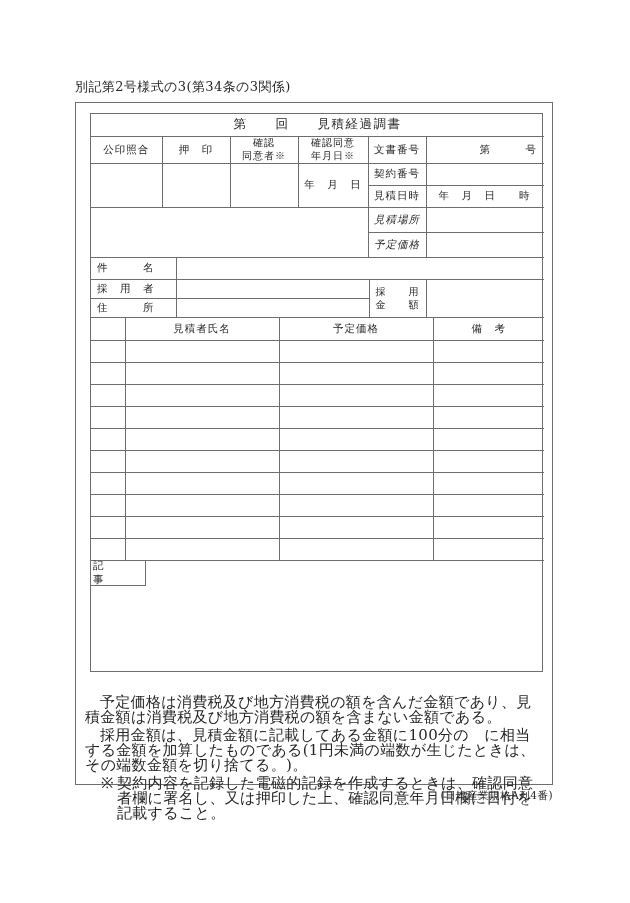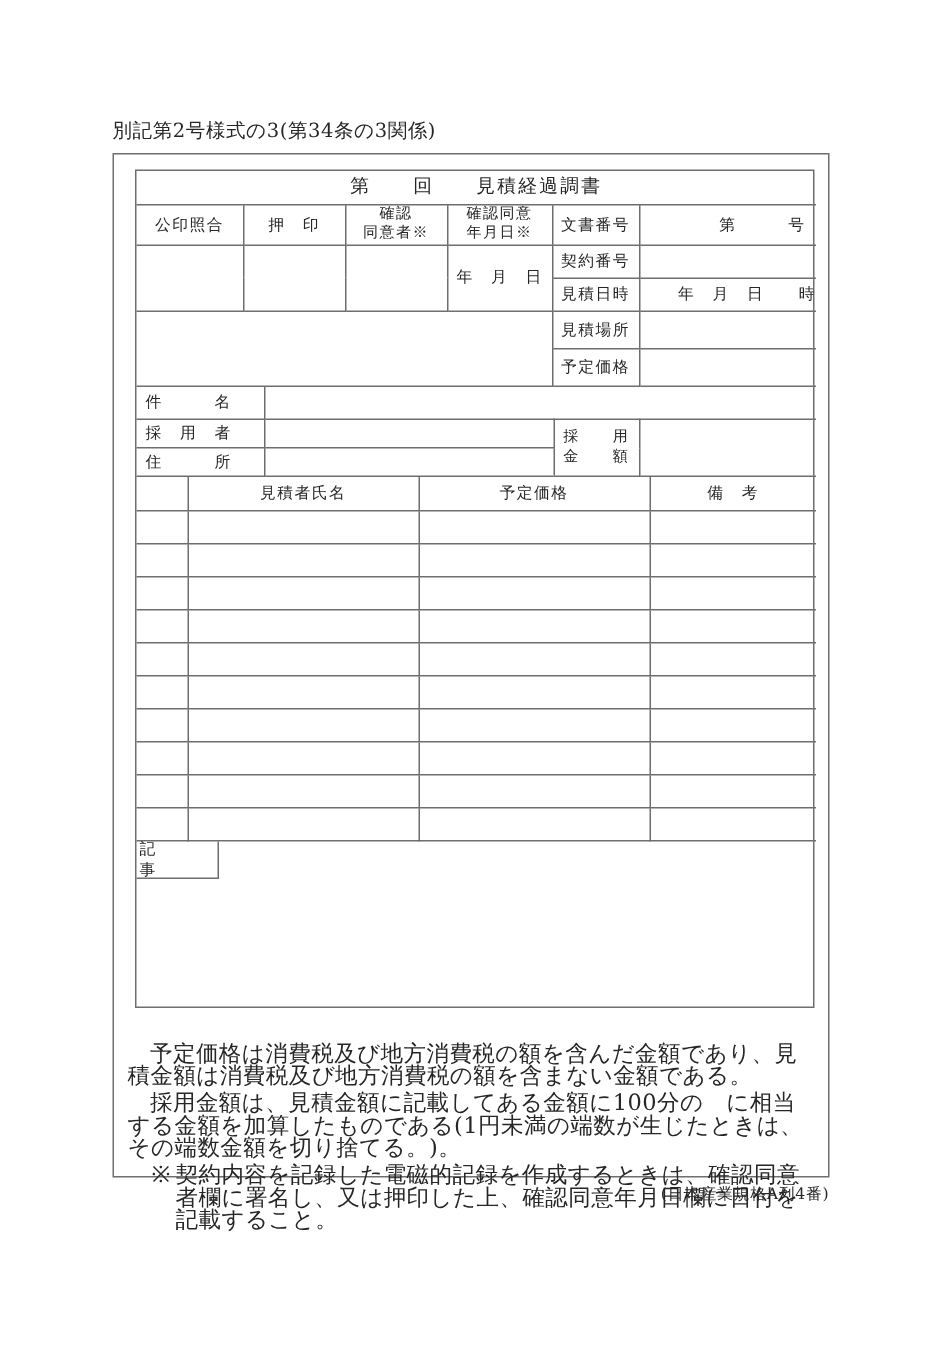--- a/index.html
+++ b/index.html
@@ -21,25 +21,25 @@
   table { border-collapse:collapse; table-layout:fixed; width:453px; margin:0; }
   td {
     border-right:1px solid #6e6e6e; border-bottom:1px solid #6e6e6e;
     font-size:10.5px; text-align:center; vertical-align:middle;
     padding:0; letter-spacing:1px; overflow:hidden;
   }
   td.lc { border-right:none; }
   td.ml { white-space:pre-line; line-height:12.5px; font-size:10px; }
   td.lp { text-align:left; padding-left:6px; }
   td.ra { text-align:right; padding-right:7px; }
-  td.la { text-align:right; padding-left:12px; }
+  td.la { text-align:left; padding-left:12px; }
   .t-title td { height:22px; font-size:12.5px; letter-spacing:1.5px; }
   .r28 td { height:27px; }
   .r22 td { height:22px; }
-  .r25 td { height:25px; }
+  .r25 td { height:25px;font-style:italic; }
   .r19 td { height:19px; }
   .remarks { position:relative; width:100%; height:110px; }
   .remarks-label {
     position:absolute; left:0; top:0; width:55px; height:25px;
     border-right:1px solid #6e6e6e; border-bottom:1px solid #6e6e6e;
     font-size:10.5px; display:flex; align-items:center; justify-content:center;
     letter-spacing:0; padding-left:2px;font-family:Liberation Mono, monospace;
   }
   .footnotes {
     position:absolute; left:9px; top:592px; width:458px;

